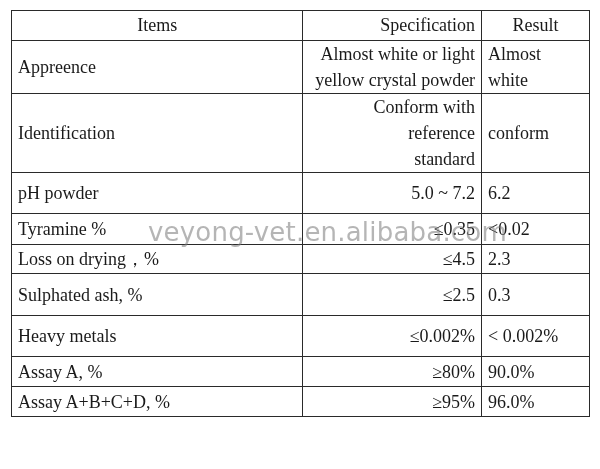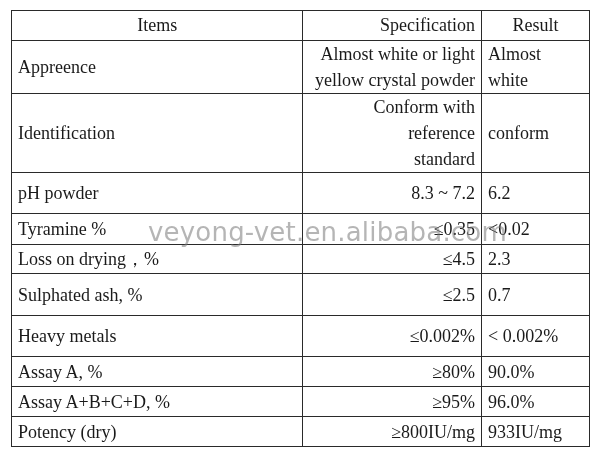--- a/index.html
+++ b/index.html
@@ -37,54 +37,49 @@
   <tr style="height:59px">
     <td class="c1">Identification</td>
     <td class="c2 id-spec">
       <div>Conform with reference</div>
       <div>standard</div>
     </td>
     <td class="c3">conform</td>
   </tr>
   <tr style="height:41px">
     <td class="c1">pH powder</td>
-    <td class="c2">8.3 ~ 7.2</td>
+    <td class="c2">5.0 ~ 7.2</td>
     <td class="c3">6.2</td>
   </tr>
   <tr style="height:31px">
     <td class="c1">Tyramine %</td>
     <td class="c2">≤0.35</td>
     <td class="c3">&lt;0.02</td>
   </tr>
   <tr style="height:29px">
     <td class="c1">Loss on drying，%</td>
     <td class="c2">≤4.5</td>
     <td class="c3">2.3</td>
   </tr>
   <tr style="height:42px">
     <td class="c1">Sulphated ash, %</td>
     <td class="c2">≤2.5</td>
-    <td class="c3">0.7</td>
+    <td class="c3">0.3</td>
   </tr>
   <tr style="height:41px">
     <td class="c1">Heavy metals</td>
     <td class="c2">≤0.002%</td>
     <td class="c3">&lt; 0.002%</td>
   </tr>
   <tr style="height:30px">
     <td class="c1">Assay A, %</td>
     <td class="c2">≥80%</td>
     <td class="c3">90.0%</td>
   </tr>
   <tr style="height:30px">
     <td class="c1">Assay A+B+C+D, %</td>
     <td class="c2">≥95%</td>
     <td class="c3">96.0%</td>
   </tr>
-  <tr style="height:30px">
-    <td class="c1">Potency (dry)</td>
-    <td class="c2">≥800IU/mg</td>
-    <td class="c3">933IU/mg</td>
-  </tr>
 </tbody>
   </table>
 
 <div class="watermark">veyong-vet.en.alibaba.com</div>
 
 </body></html>

